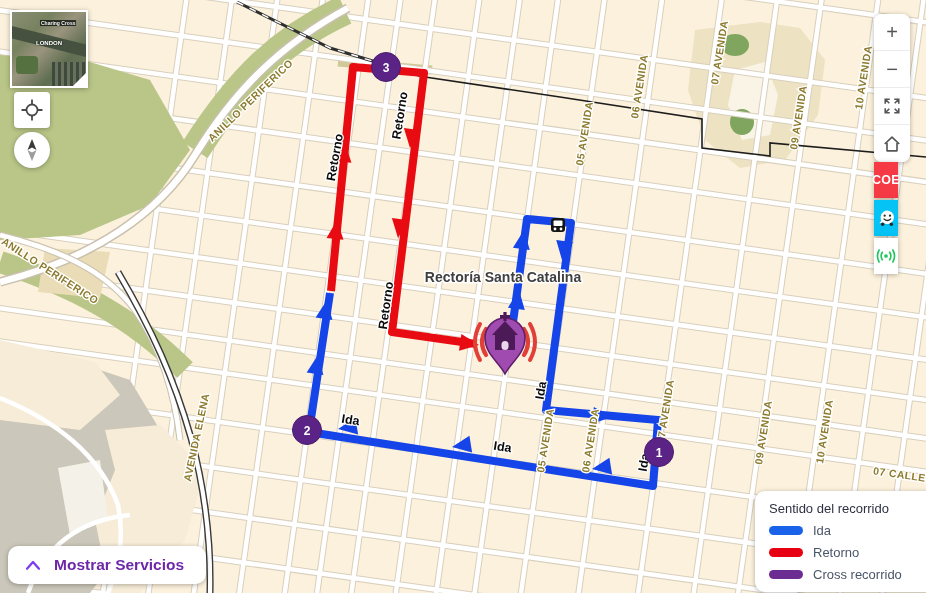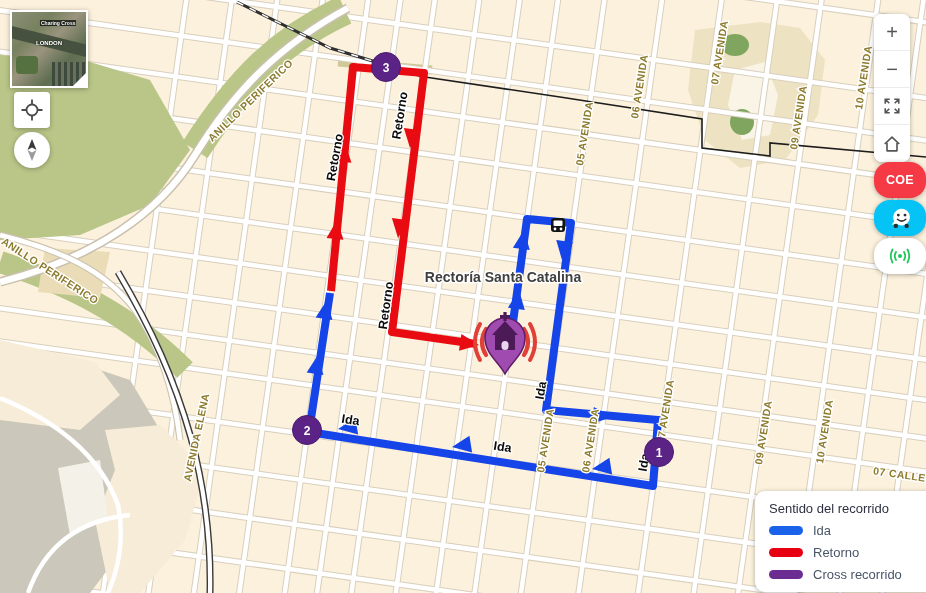--- a/index.html
+++ b/index.html
@@ -24,21 +24,21 @@
   .mm-label.small{font-size:5px;background:rgba(20,25,18,.8);padding:0 1px;}
   #minimap-fold{position:absolute;right:0;bottom:0;width:0;height:0;border-left:13px solid transparent;border-bottom:13px solid #fff;}
   
   #locate-btn{left:14px;top:92px;width:36px;height:36px;border-radius:4px;display:flex;align-items:center;justify-content:center;cursor:pointer;}
   #compass-btn{left:14px;top:132px;width:36px;height:36px;border-radius:50%;display:flex;align-items:center;justify-content:center;cursor:pointer;}
   
   #nav-panel{left:874px;top:14px;width:36px;border-radius:8px;overflow:hidden;}
   #nav-panel .nav-btn{width:36px;height:37px;display:flex;align-items:center;justify-content:center;
     background:#fff;border:none;border-bottom:1px solid #ececec;cursor:pointer;color:#555;font-size:20px;padding:0;}
   #nav-panel .nav-btn:last-child{border-bottom:none;}
-  .sq-btn{width:52px;height:36px;border-radius:16px;display:flex;align-items:center;justify-content:center;cursor:pointer;border:none;padding:0;}
+  .sq-btn{width:24px;height:36px;border-radius:0;display:flex;align-items:center;justify-content:center;cursor:pointer;border:none;padding:0;}
   #coe-btn{left:874px;top:162px;background:#f63a45;color:#fff;font-weight:bold;font-size:12.5px;letter-spacing:.3px;font-family:"Liberation Sans",sans-serif;}
   #waze-btn{left:874px;top:200px;background:#05c4f5;}
   #broadcast-btn{left:874px;top:238px;background:#fff;}
   
   #legend{left:755px;top:491px;width:156px;border-radius:10px;padding:10px 12px 10px 14px;box-sizing:content-box;background:#fff;}
   #legend .legend-title{font-size:13px;font-weight:normal;color:#2d3142;margin-bottom:0;}
   .legend-row{display:flex;align-items:center;gap:10px;margin-top:7px;}
   .legend-pill{width:34px;height:9px;border-radius:5px;flex:0 0 auto;}
   .pill-0{background:#1a62e9;} .pill-1{background:#e60012;} .pill-2{background:#6b2d91;}
   .legend-label{font-size:13px;color:#4a5568;}
@@ -280,14 +280,20 @@
     <div class="legend-row">
       <div class="legend-pill pill-1"></div>
       <div class="legend-label">Retorno</div>
     </div>
     <div class="legend-row">
       <div class="legend-pill pill-2"></div>
       <div class="legend-label">Cross recorrido</div>
     </div>
   </div>
 
+  <button id="services-btn" class="widget">
+    <svg width="18" height="14" viewBox="0 0 24 18" fill="none" stroke="#7c3aed" stroke-width="3" stroke-linecap="round" stroke-linejoin="round">
+      <path d="M4,14 L12,5 L20,14"></path>
+    </svg>
+    <span>Mostrar Servicios</span>
+  </button>
 
 </div>
 
 </body></html>

